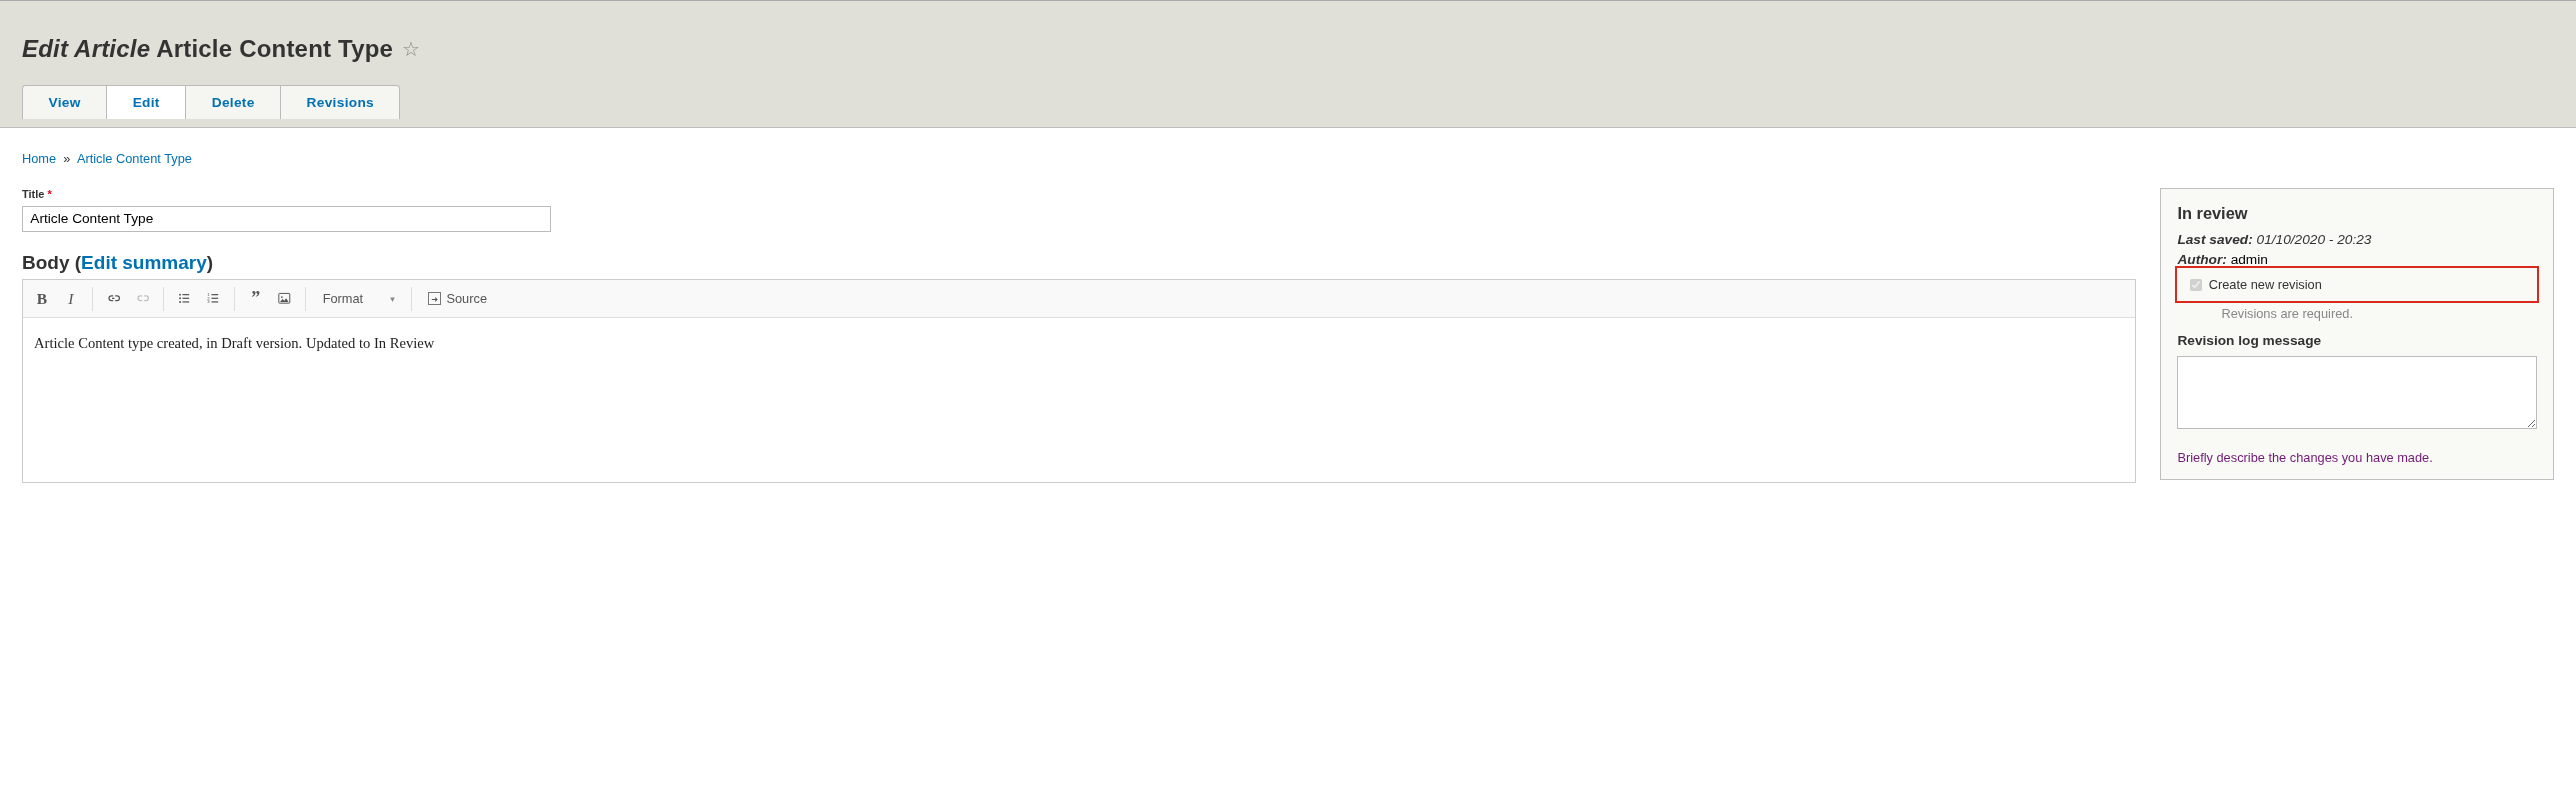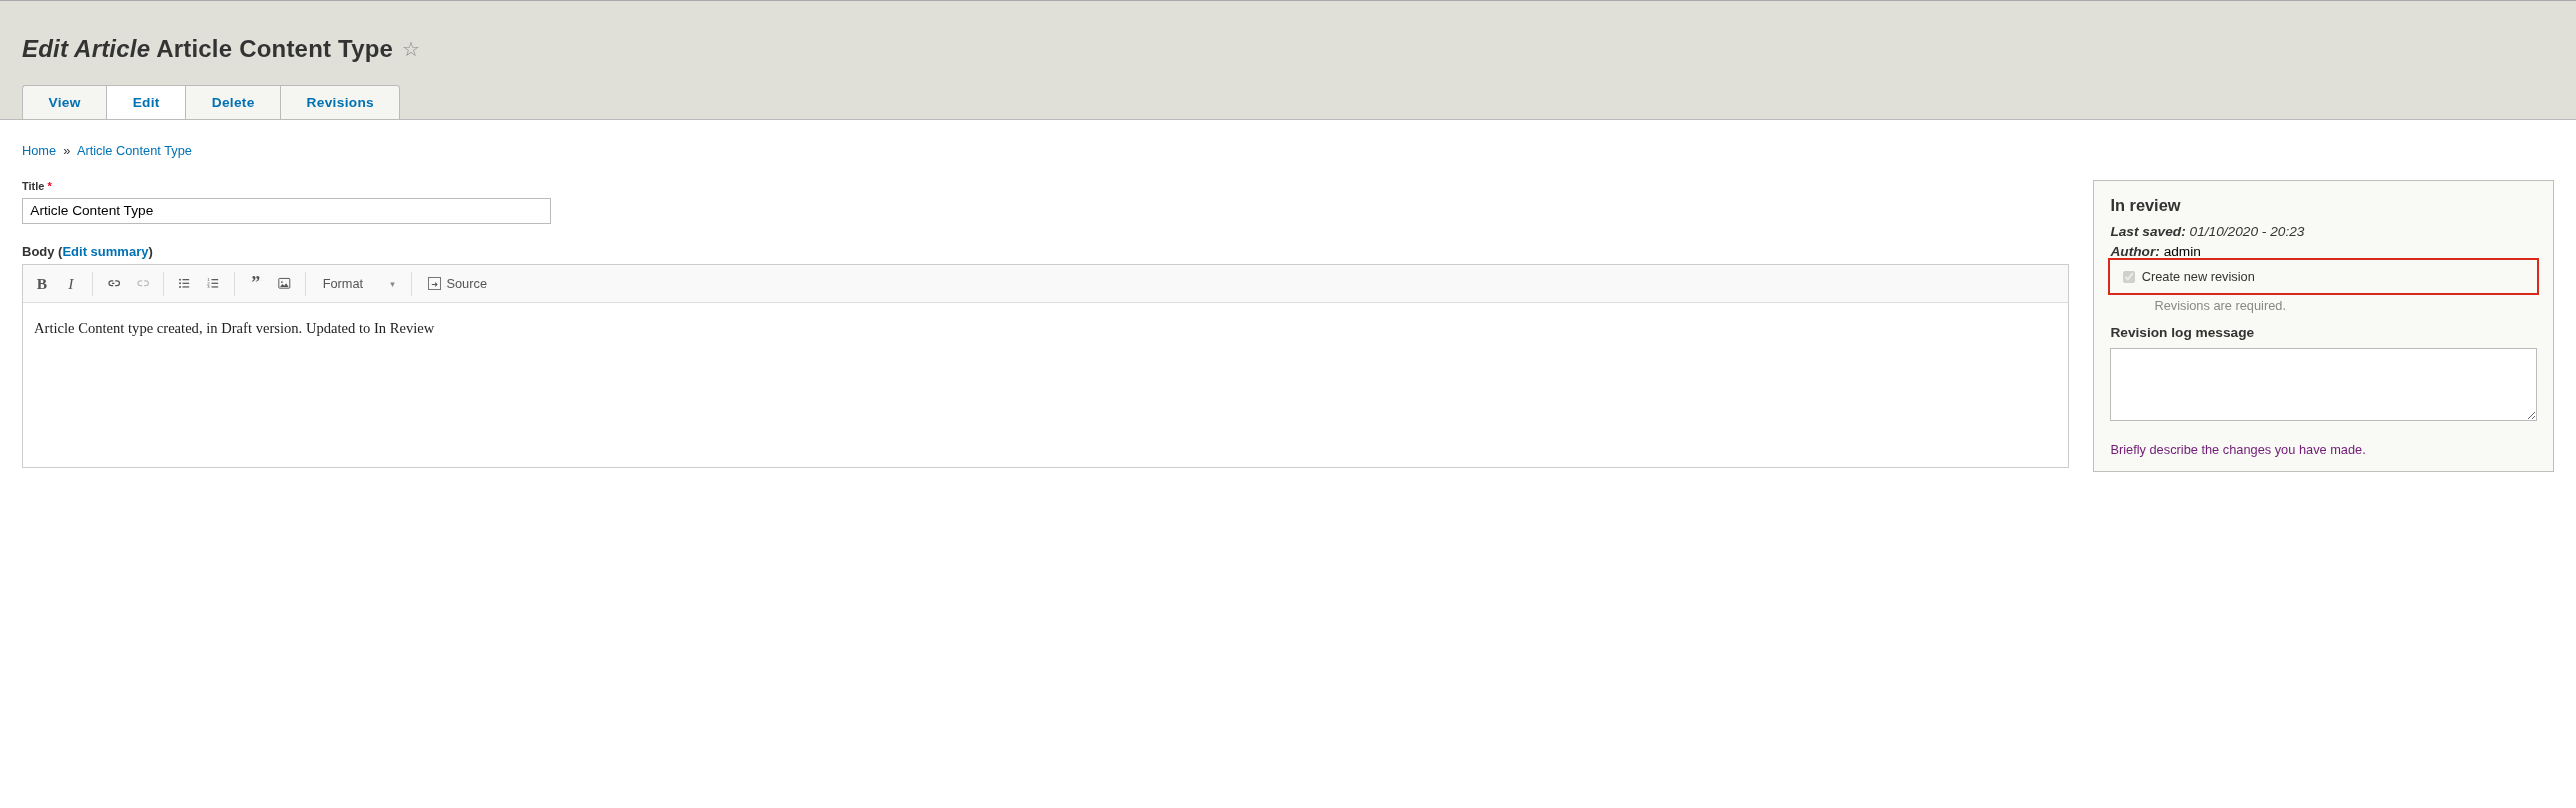--- a/index.html
+++ b/index.html
@@ -6,21 +6,21 @@
   body {
     margin: 0;
     font-family: "Lucida Grande", "Lucida Sans Unicode", Verdana, sans-serif;
     font-size: 12.8px;
     color: #333;
     background: #fff;
   }
   .header-region {
     background: #e0e0d8;
     border-top: 0.9px solid #aaa;
-    padding: 18px 22px 0 22px;
+    padding: 18px 22px 8px 22px;
   }
   .page-title {
     font-size: 24px;
     font-weight: bold;
     margin: 16.4px 0 22px 0;
     color: #333;
     letter-spacing: 0.2px;
     display: flex;
     align-items: center;
     gap: 9px;
@@ -71,21 +71,21 @@
   .breadcrumb a { color: #0071b3; text-decoration: none; }
   .breadcrumb .sep { color: #333; margin: 0 3.6px; }
 
   .layout-cols {
     display: flex;
     gap: 24px;
     align-items: flex-start;
   }
   .main-col { flex: 1; min-width: 0; }
   .side-col {
-    width: 461px;
+    width: 394px;
     border: 0.9px solid #bfbfbf;
     background: #f9f9f6;
   }
 
   .field-label {
     font-weight: bold;
     margin-bottom: 5.5px;
     display: block;
     font-size: 11px;
   }
@@ -95,21 +95,21 @@
     max-width: 100%;
     padding: 4.6px 7.3px;
     border: 0.9px solid #bbb;
     font-size: 13.7px;
     font-family: inherit;
     background: #fff;
   }
   .body-label {
     font-weight: bold;
     margin: 20px 0 5.5px 0;
-    font-size: 13px;
+    font-size: 19px;
   }
   .body-label a { color: #0071b3; text-decoration: none; }
 
   .ck-wrap {
     border: 0.9px solid #ccc;
     width: 100%;
   }
   .ck-toolbar {
     background: #f9f9f9;
     border-bottom: 0.9px solid #ddd;

